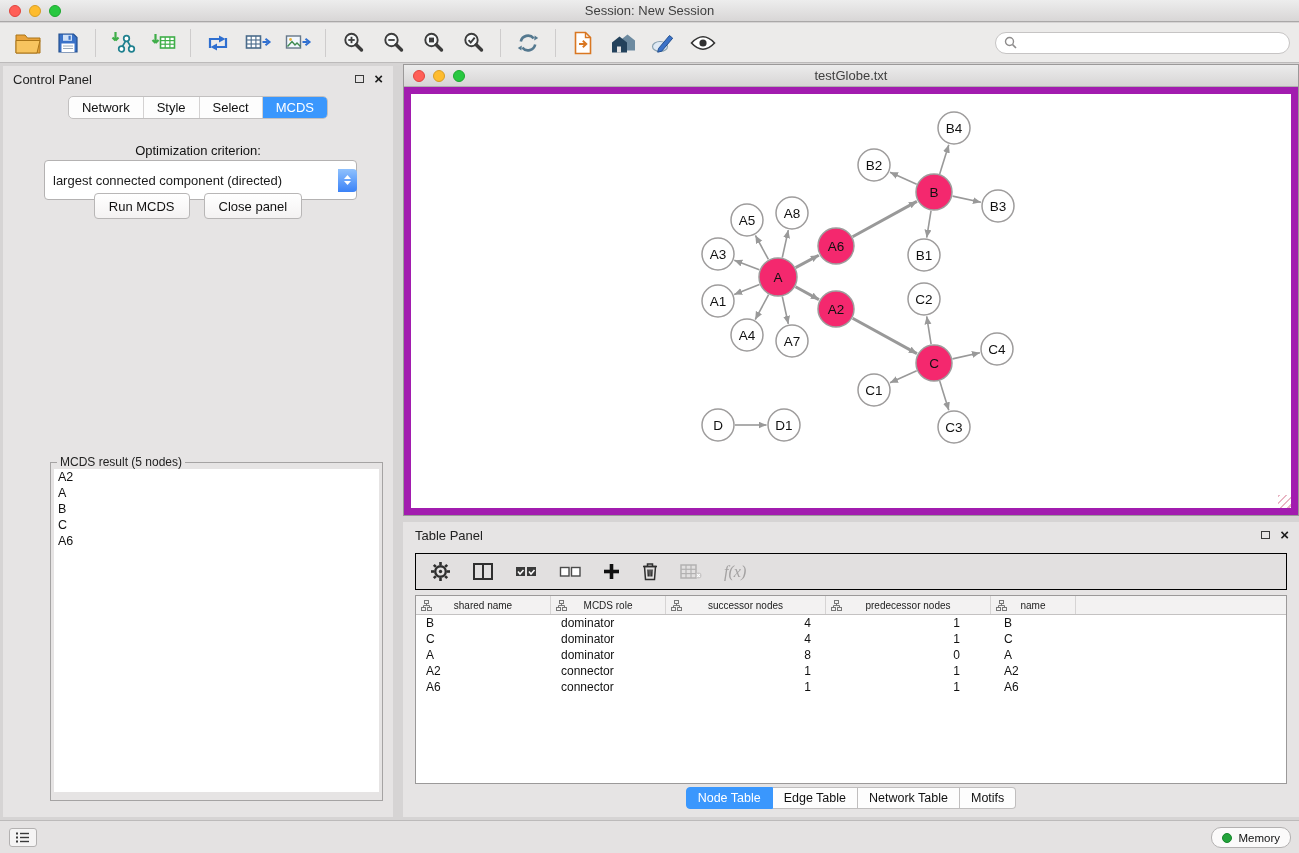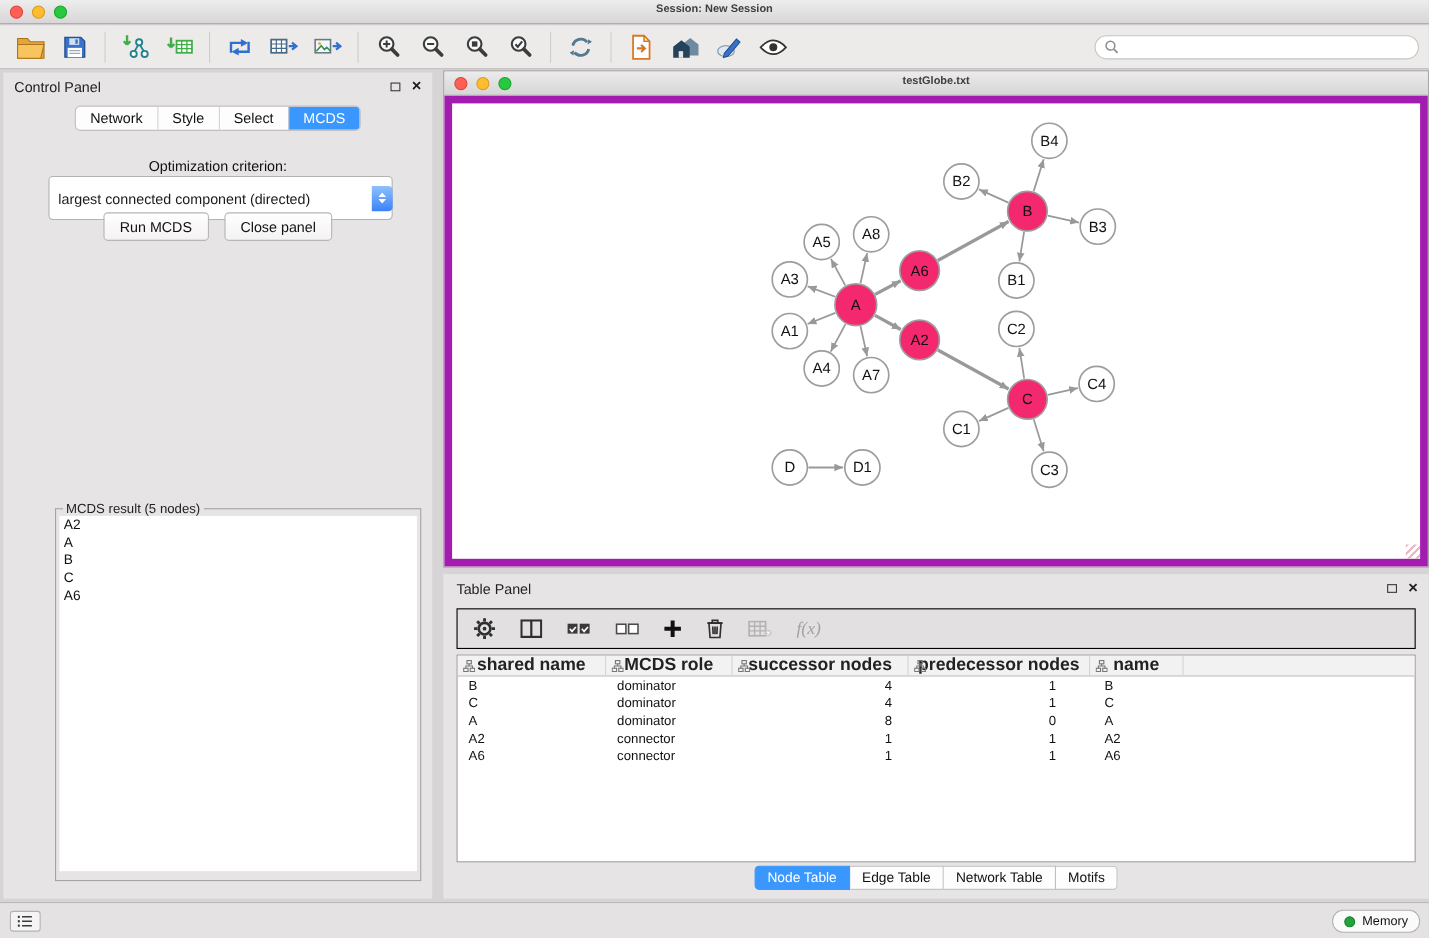--- a/index.html
+++ b/index.html
@@ -6,21 +6,21 @@
 html,body { width:1299px; height:853px; }
 body { position:relative; font-family:"Liberation Sans",sans-serif; background:#d6d4d4; overflow:hidden; color:#1a1a1a; }
 
 
 #titlebar { position:absolute; top:0; left:0; width:1299px; height:22px; background:linear-gradient(#ededed,#d8d6d6); border-bottom:1px solid #aaa8a8; }
 .lights { position:absolute; top:5px; left:9px; display:flex; gap:8px; }
 .light { width:12px; height:12px; border-radius:50%; }
 .light.red { background:#ff5f57; border:1px solid #e0443e; }
 .light.yellow { background:#febc2e; border:1px solid #d89e24; }
 .light.green { background:#28c840; border:1px solid #1da82f; }
-.tb-title { position:absolute; top:3px; left:0; right:0; text-align:center; font-size:10px; color:#3f3f3f;font-weight:bold; }
+.tb-title { position:absolute; top:3px; left:0; right:0; text-align:center; font-size:13px; color:#3f3f3f; }
 
 
 #toolbar { position:absolute; top:23px; left:0; width:1299px; height:40px; background:#ecebea; border-bottom:1px solid #bcbaba; display:flex; align-items:center; padding:0 8px; }
 .tbtn { width:40px; height:34px; display:flex; align-items:center; justify-content:center; flex:0 0 auto; }
 .tsep { width:1px; height:28px; background:#cecccc; margin:0 7px; flex:0 0 auto; }
 #search-box { margin-left:auto; margin-right:1px; width:295px; height:22px; background:#fff; border:1px solid #c6c4c4; border-radius:11px; display:flex; align-items:center; padding:0 8px; }
 #search-box input { border:none; outline:none; flex:1; font-size:12px; font-family:inherit; background:transparent; margin-left:5px; }
 
 
 .panel-head-icons { display:flex; align-items:center; gap:10px; }
@@ -53,21 +53,21 @@
 #graph-svg { position:absolute; top:0; left:0; }
 #nw-grip { position:absolute; right:0; bottom:0; width:13px; height:13px; background:repeating-linear-gradient(135deg,#e9b6c4 0 2px,transparent 2px 5px); }
 
 
 #table-panel { position:absolute; left:403px; top:522px; width:896px; height:295px; background:#e6e4e4; }
 #tp-head { position:absolute; top:4px; left:12px; right:10px; height:18px; display:flex; align-items:center; justify-content:space-between; font-size:13px; color:#222; }
 #tp-toolbar { position:absolute; top:31px; left:12px; right:12px; height:37px; background:#e2e0e0; border:1px solid #000000; display:flex; align-items:center; gap:22px; padding-left:14px; }
 .fx-label { font-family:"Liberation Serif",serif; font-style:italic; font-size:16px; color:#a3a1a1; }
 #tp-table { position:absolute; top:73px; left:12px; right:12px; bottom:33px; background:#fff; border:1px solid #9b9999; overflow:hidden; }
 #thead { display:flex; height:19px; background:#f3f2f2; border-bottom:1px solid #c4c2c2; }
-.th { position:relative; display:flex; align-items:center; justify-content:center; border-right:1px solid #d6d4d4; font-size:16px; color:#222; flex:0 0 auto;font-weight:bold; }
+.th { position:relative; display:flex; align-items:center; justify-content:center; border-right:1px solid #d6d4d4; font-size:10px; color:#222; flex:0 0 auto; }
 .th.filler { flex:1 1 auto; border-right:none; }
 .sort-ic { position:absolute; left:5px; top:4px; }
 .tr { display:flex; height:16px; align-items:center; }
 .td { font-size:12px; color:#111; flex:0 0 auto; white-space:nowrap; overflow:hidden; border-right:1px solid transparent; }
 .td.c0 { padding-left:10px; }
 .td.c1 { padding-left:10px; }
 .td.c2 { text-align:right; padding-right:14px; }
 .td.c3 { text-align:right; padding-right:30px; }
 .td.c4 { padding-left:13px; }
 #table-tabs { position:absolute; bottom:8px; left:0; right:0; display:flex; justify-content:center; }

